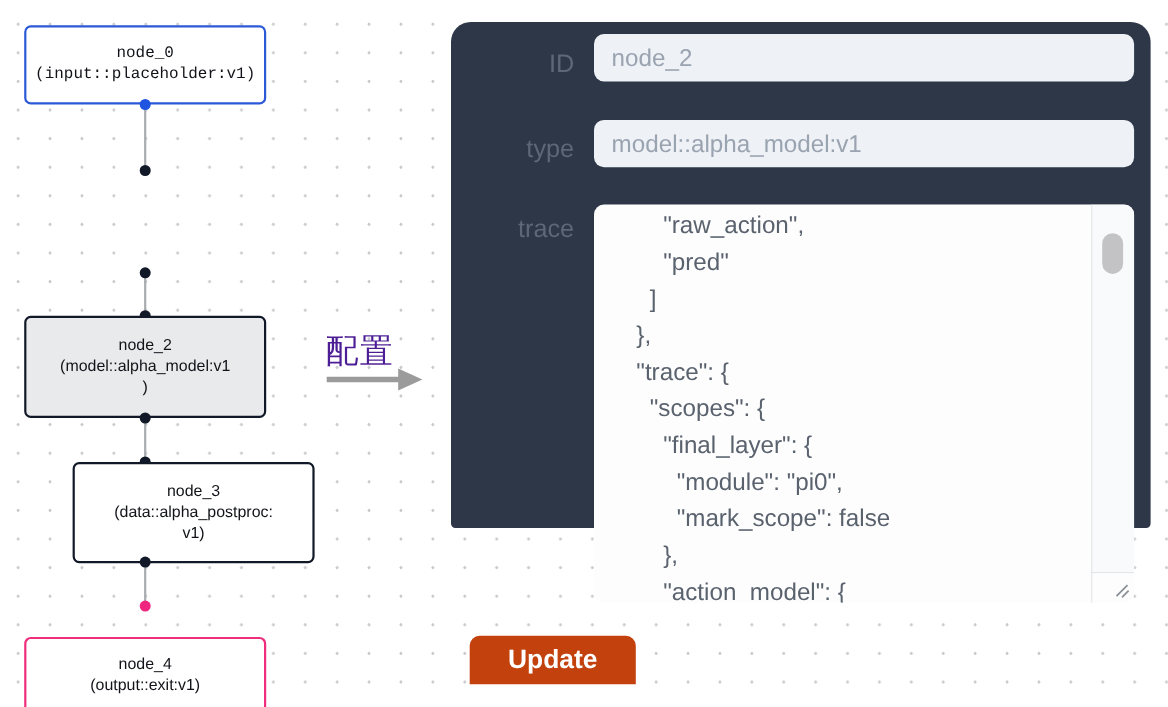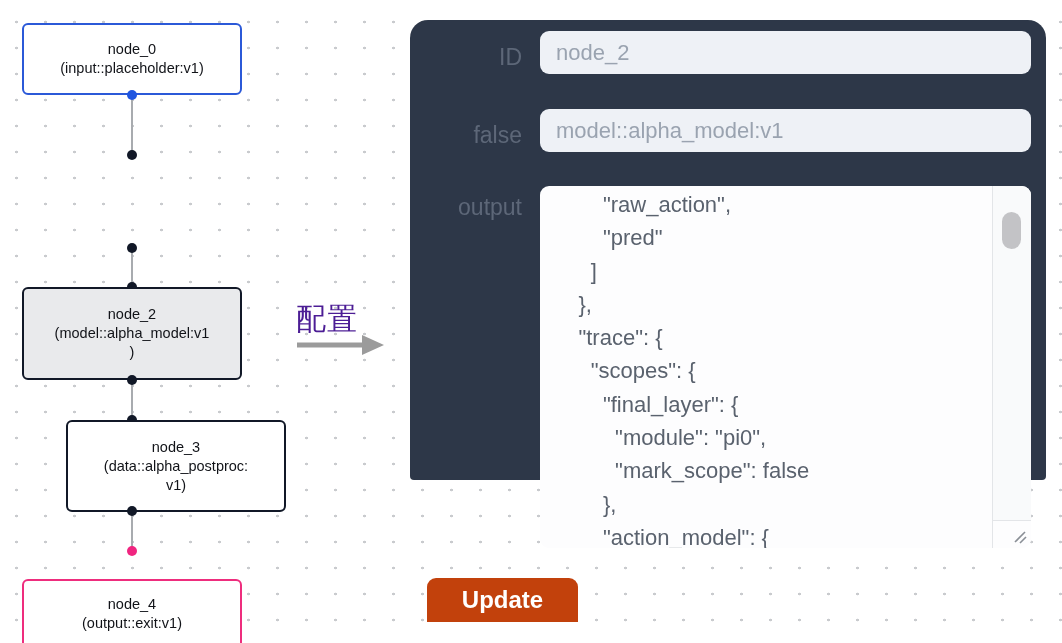--- a/index.html
+++ b/index.html
@@ -86,21 +86,21 @@
     background:#c2410c; color:#ffffff; border:none;
     border-radius:9px 9px 0 0; font-family:"Liberation Sans", sans-serif;
     font-size:24px; font-weight:600; cursor:pointer;
   }
 </style>
 </head>
 <body>
 
 <div style="position:absolute;left:0;top:0;width:410px;height:643px;">
 
-  <div class="node node-input" style="top:23px;height:72px;">node_0
+  <div class="node node-input" style="top:23px;height:72px;font-family:Liberation Mono, monospace;">node_0
 (input::placeholder:v1)</div>
 
   <div class="edge" style="top:95px;height:60px;"></div>
   <div class="port port-blue" style="top:90px;"></div>
   <div class="port" style="top:150px;"></div>
 
 
   <div class="edge" style="top:248px;height:39px;"></div>
   <div class="port" style="top:243px;"></div>
   <div class="port" style="top:282px;"></div>
@@ -129,24 +129,24 @@
 <svg class="transfer-arrow" width="92" height="24" viewBox="0 0 92 24">
   <line x1="3" y1="12" x2="70" y2="12" stroke="#9b9b9b" stroke-width="5"></line>
   <polygon points="68,2 90,12 68,22" fill="#9b9b9b"></polygon>
 </svg>
 
 <div class="panel">
 
   <div class="field-label" style="top:24px;">ID</div>
   <input class="text-field" style="top: 11px;" type="text" value="node_2">
 
-  <div class="field-label" style="top:102px;">false</div>
+  <div class="field-label" style="top:102px;">type</div>
   <input class="text-field" style="top: 89px;" type="text" value="model::alpha_model:v1">
 
-  <div class="field-label" style="top:174px;">output</div>
+  <div class="field-label" style="top:174px;">trace</div>
 
   <div class="config-area">
     <div class="config-text">        "raw_action",
         "pred"
       ]
     },
     "trace": {
       "scopes": {
         "final_layer": {
           "module": "pi0",

